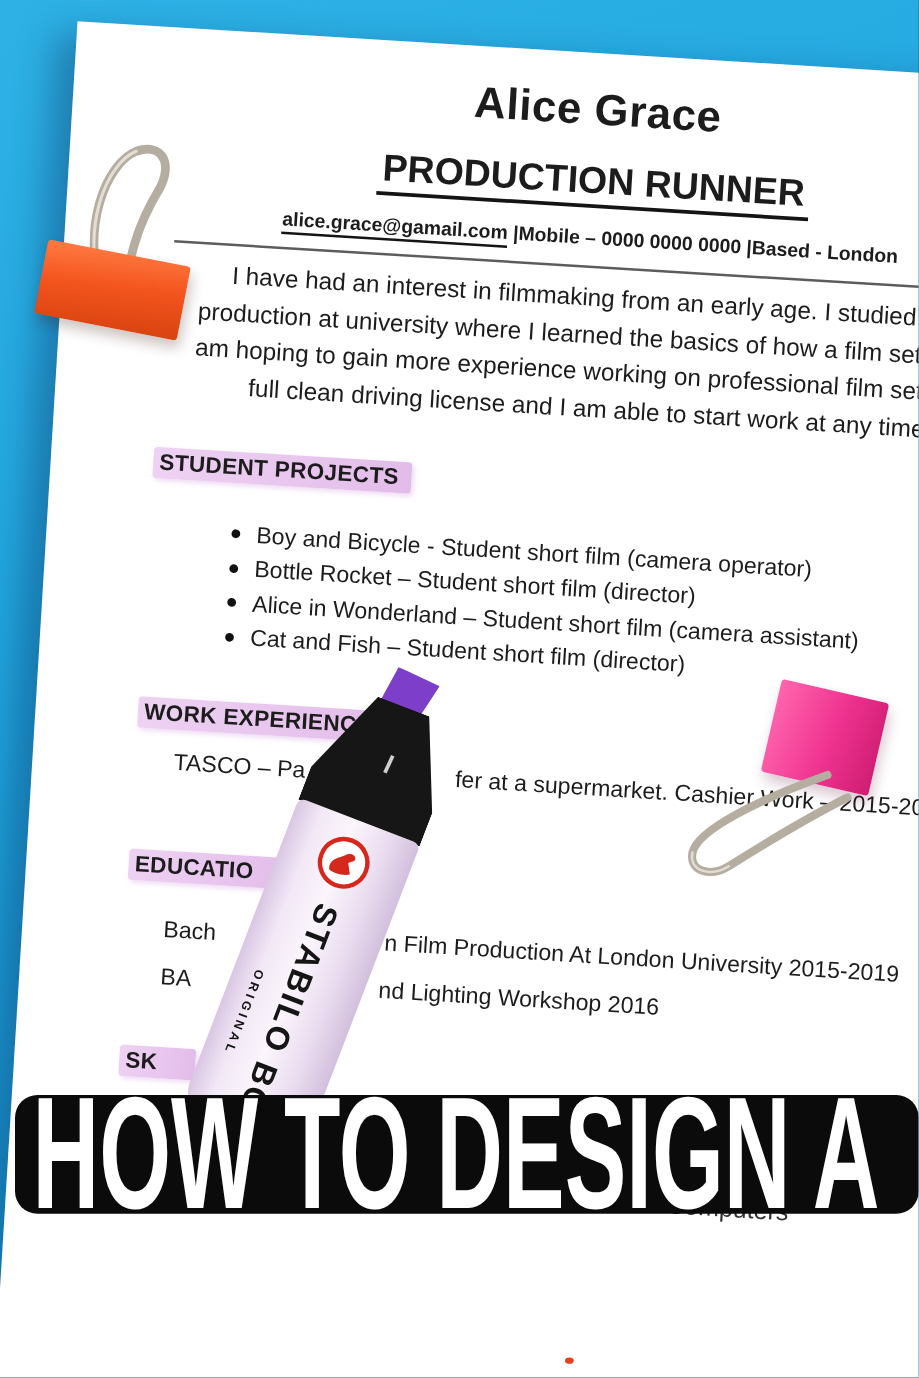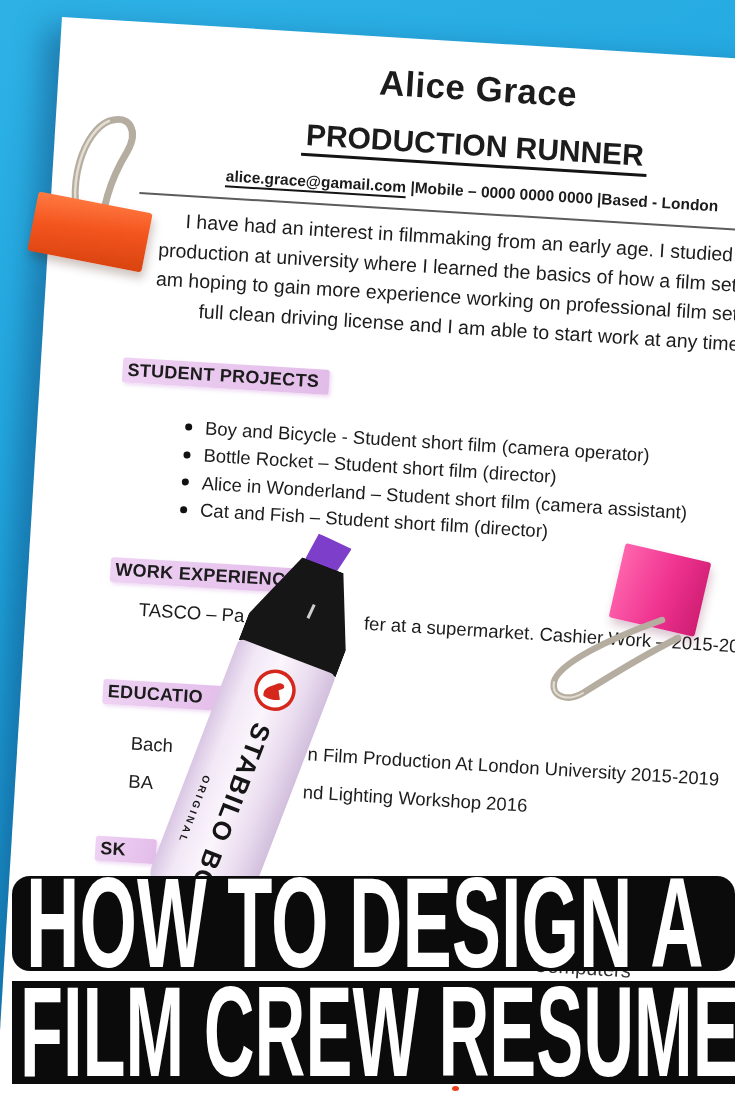--- a/index.html
+++ b/index.html
@@ -161,18 +161,15 @@
       </svg>
       <div class="pen-brand">STABILO BOSS</div>
       <div class="pen-reg">®</div>
       <div class="pen-orig">ORIGINAL</div>
     </div>
   </div>
 
   <div class="bar bar1">
     <span>HOW TO DESIGN A</span>
   </div>
-  <div class="bar bar2">
-    <span>FILM CREW RESUME</span>
-  </div>
 
   <div class="speck"></div>
 </div>
 
 </body></html>

